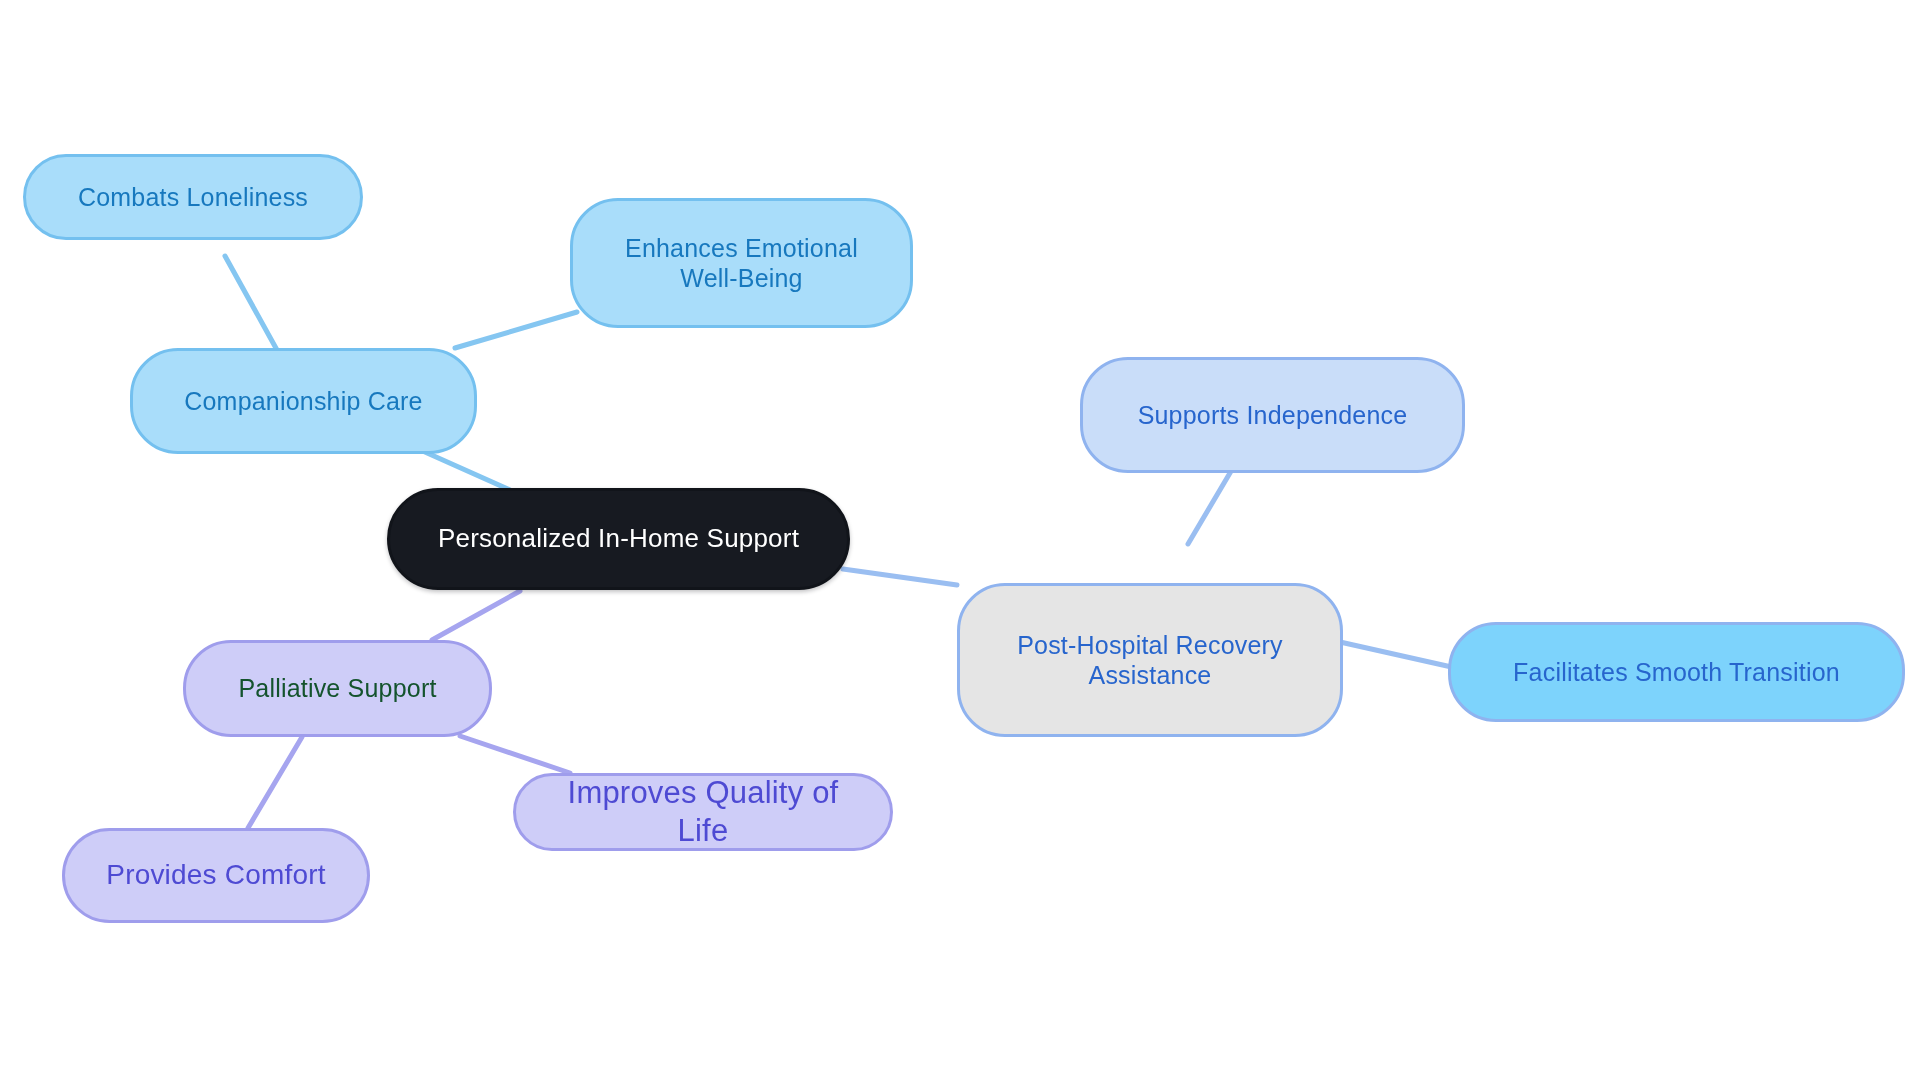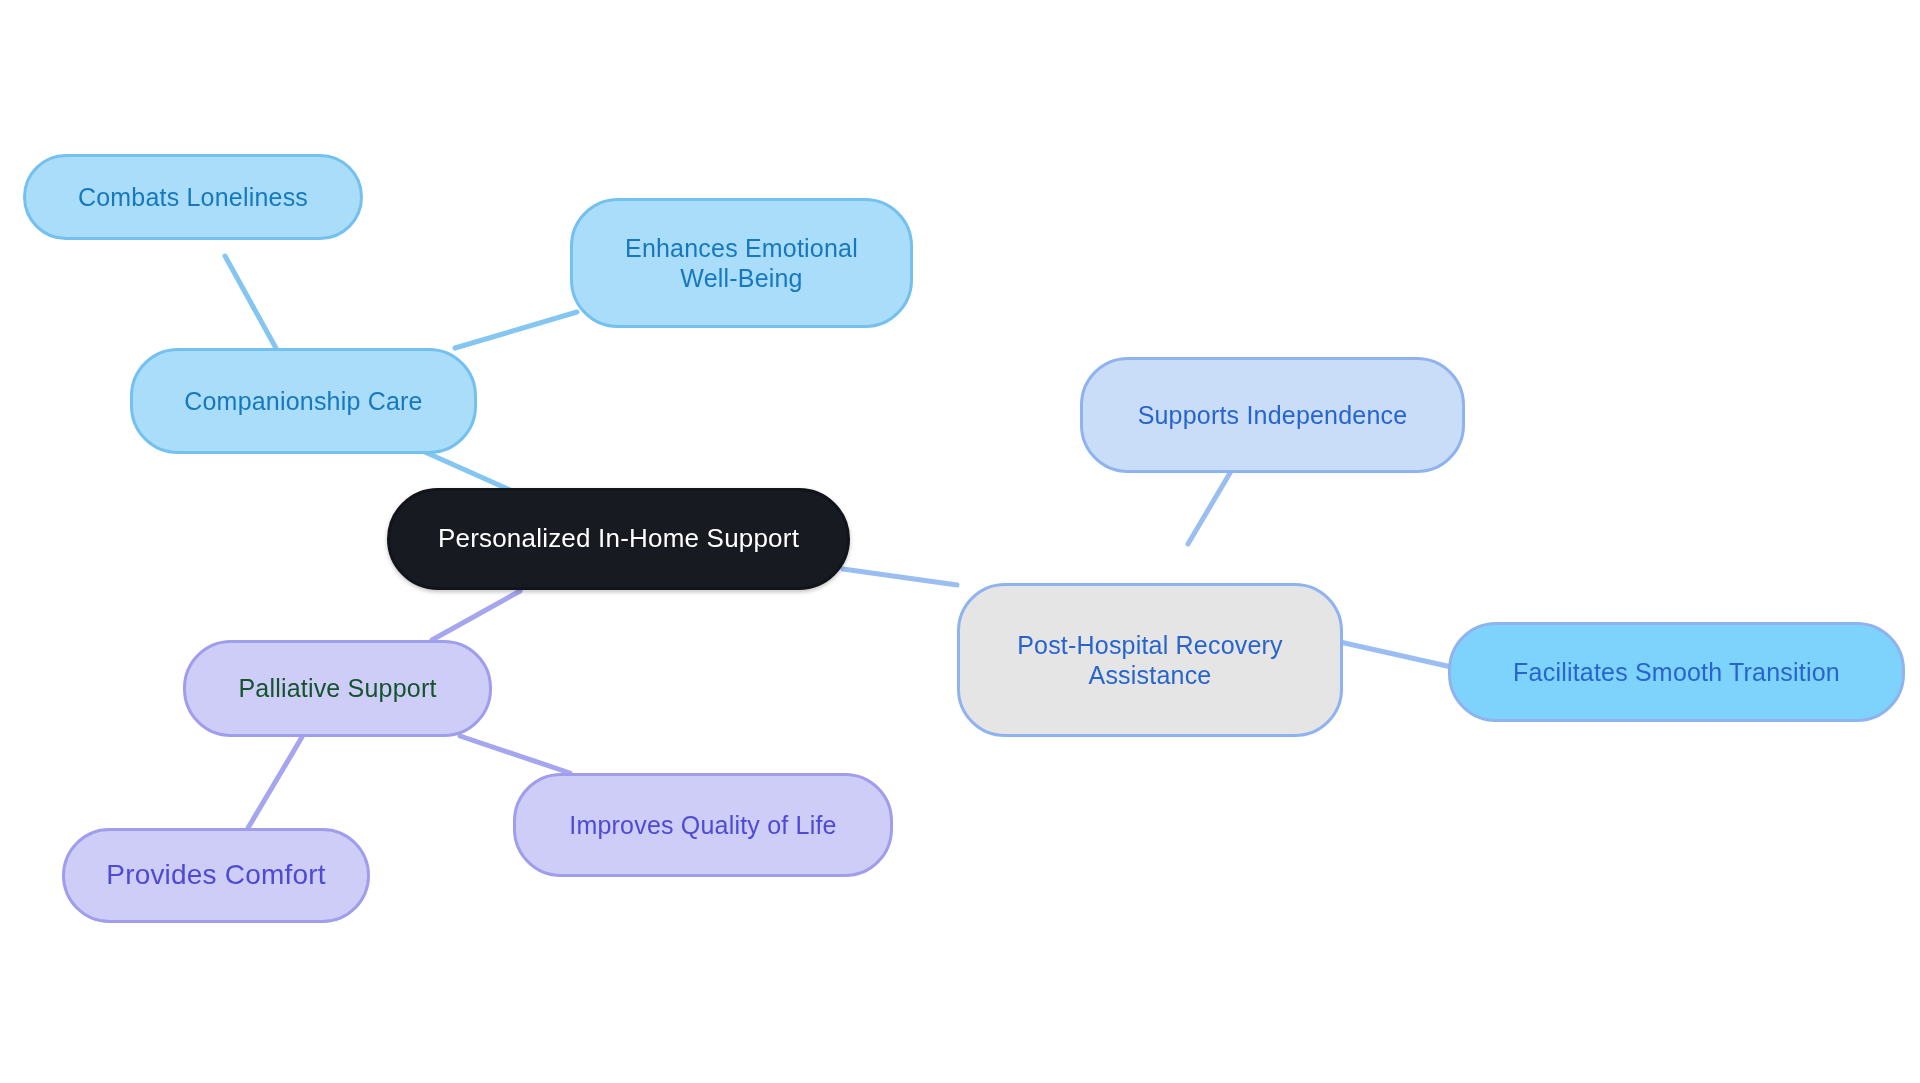--- a/index.html
+++ b/index.html
@@ -84,16 +84,16 @@
     </div>
     <div class="node" style="left: 1448px; top: 622px; width: 457px; height: 100px; background: #7dd3fc; border-color: rgb(143, 179, 239); color: rgb(39, 101, 205); font-size: 25px;">
       <span class="node-label">Facilitates Smooth Transition</span>
     </div>
     <div class="node" style="left: 183px; top: 640px; width: 309px; height: 97px; background: rgb(206, 205, 248); border-color: rgb(159, 157, 236); color: #14532d; font-size: 25px;">
       <span class="node-label">Palliative Support</span>
     </div>
     <div class="node" style="left: 62px; top: 828px; width: 308px; height: 95px; background: rgb(206, 205, 248); border-color: rgb(159, 157, 236); color: rgb(78, 74, 211); font-size: 28px;">
       <span class="node-label">Provides Comfort</span>
     </div>
-    <div class="node" style="left: 513px; top: 773px; width: 380px; height: 104px; background: rgb(206, 205, 248); border-color: rgb(159, 157, 236); color: rgb(78, 74, 211); font-size: 25px;">
+    <div class="node" style="left: 513px; top: 773px; width: 380px; height: 78px; background: rgb(206, 205, 248); border-color: rgb(159, 157, 236); color: rgb(78, 74, 211); font-size: 31px;">
       <span class="node-label">Improves Quality of Life</span>
     </div>
   </div>
 
 </body></html>

